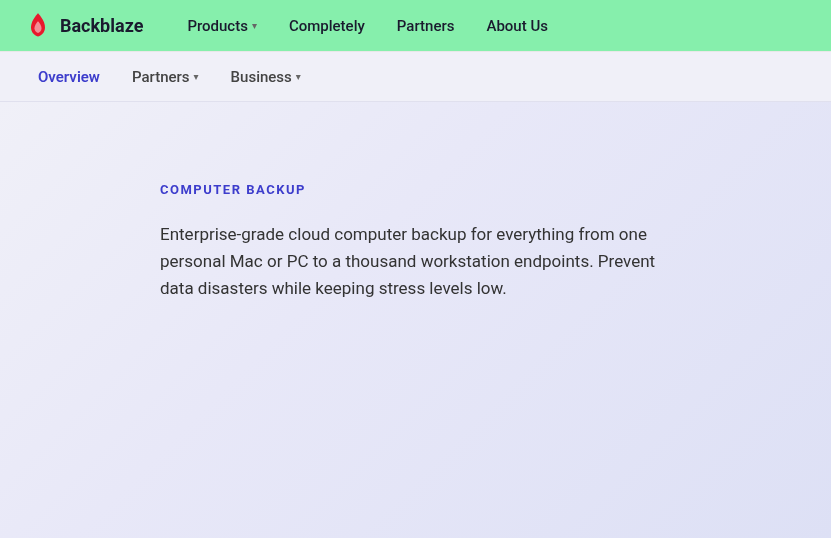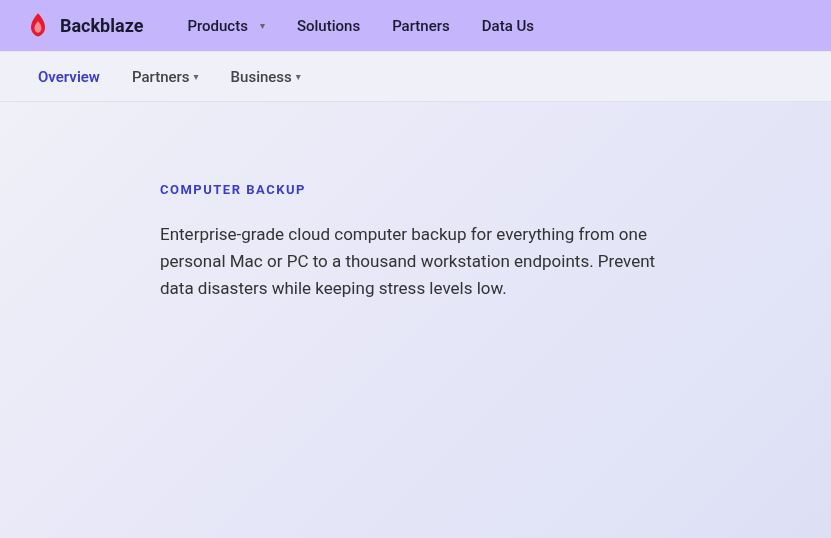--- a/index.html
+++ b/index.html
@@ -10,21 +10,21 @@
 
     body {
       font-family: -apple-system, BlinkMacSystemFont, 'Segoe UI', Roboto, sans-serif;
       background: #fff;
       width: 831px;
       min-height: 538px;
     }
 
     
     .top-nav {
-      background: #c4b5fd;
+      background: #86efac;
       border-bottom: 1px solid #e8e8e8;
       display: flex;
       align-items: center;
       padding: 0 24px;
       height: 52px;
     }
 
     .logo {
       display: flex;
       align-items: center;
@@ -52,21 +52,21 @@
     }
 
     .top-nav-links li a {
       text-decoration: none;
       color: #1a1a2e;
       font-size: 15px;
       font-weight: 500;
       padding: 6px 12px;
       display: flex;
       align-items: center;
-      gap: 12px;
+      gap: 4px;
     }
 
     .chevron-down {
       font-size: 10px;
       color: #666;
     }
 
     
     .sub-nav {
       background: #f0f0f8;
@@ -148,31 +148,31 @@
 
   <ul class="top-nav-links">
     <li>
       <a href="#">
         <span>Products</span>
         <span class="chevron-down">▾</span>
       </a>
     </li>
     <li>
       <a href="#">
-        <span>Solutions</span>
+        <span>Completely</span>
       </a>
     </li>
     <li>
       <a href="#">
         <span>Partners</span>
       </a>
     </li>
     <li>
       <a href="#">
-        <span>Data Us</span>
+        <span>About Us</span>
       </a>
     </li>
   </ul>
 </nav>
 
 <nav class="sub-nav">
   <ul class="sub-nav-links">
     <li>
       <a href="#" class="active">
         <span>Overview</span>

